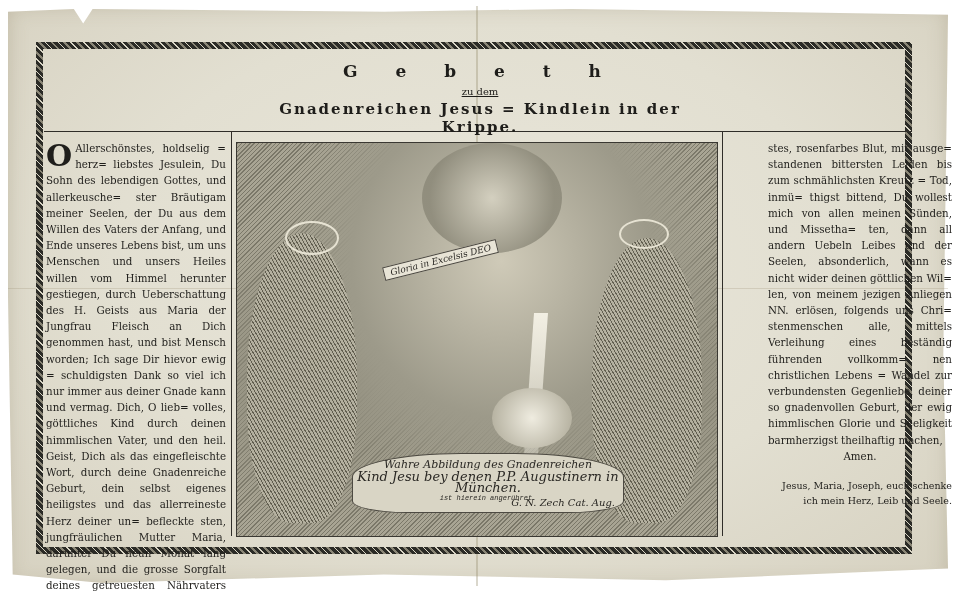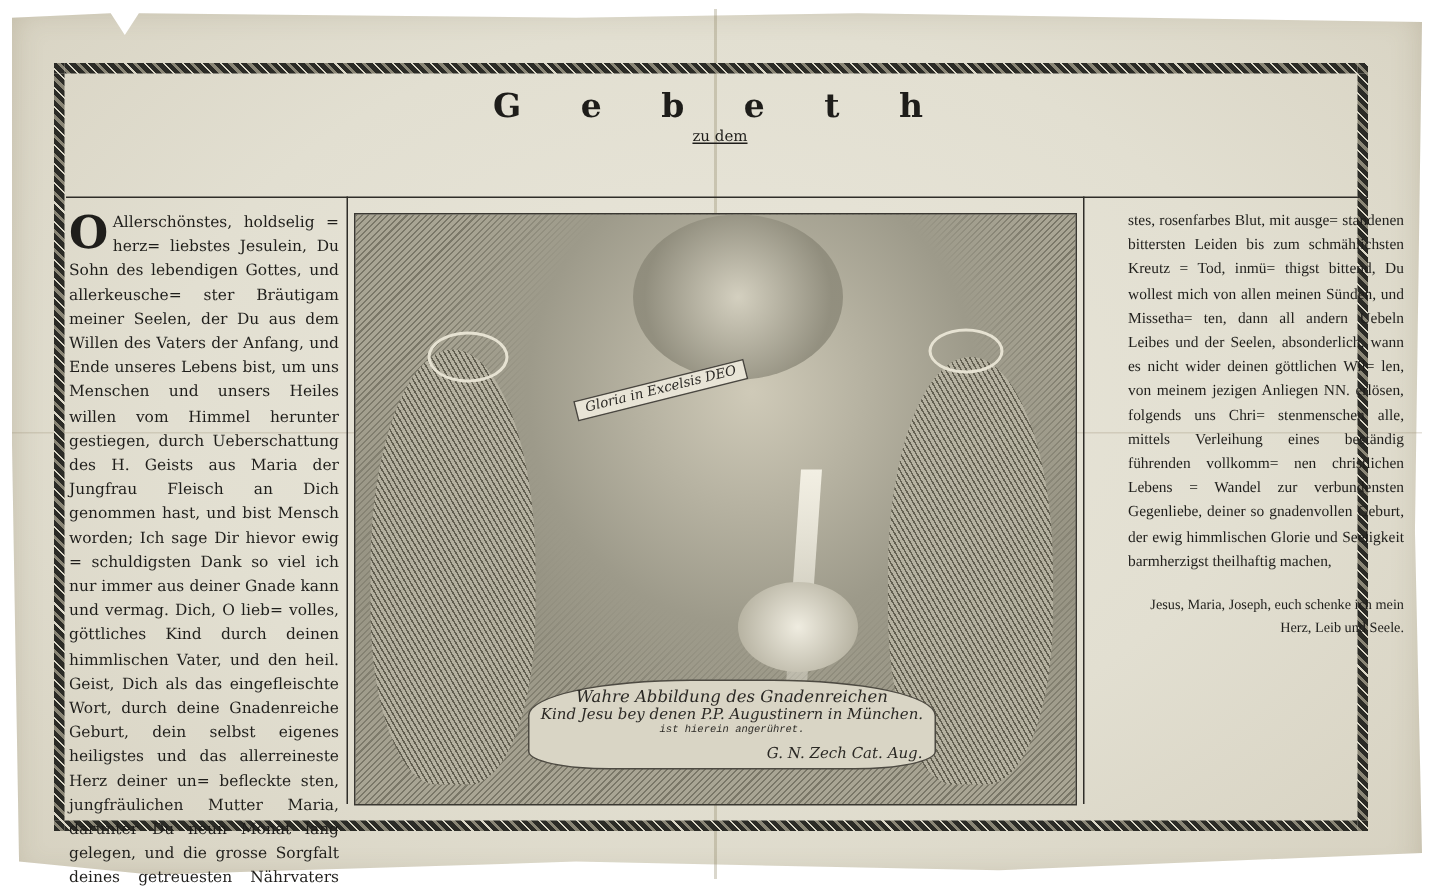--- a/index.html
+++ b/index.html
@@ -20,31 +20,31 @@
 
   .border {
     position:absolute; left:36px; top:42px; width:876px; height:512px;
     border:7px solid transparent;
     border-image: repeating-linear-gradient(45deg, #2b2b26 0 3px, #8a8676 3px 5px, #2b2b26 5px 8px, #d9d5c5 8px 9px) 7;
     box-sizing:border-box;
   }
   .inner-rule-top { position:absolute; left:44px; top:131px; width:868px; height:1px; background:#2f2d28; }
 
   .title-block { position:absolute; left:240px; top:58px; width:480px; text-align:center; color:#1e1d1a; }
-  .title { font-family:"DejaVu Serif", serif; font-weight:bold; font-size:22px; letter-spacing:16px; line-height:26px; }
+  .title { font-family:"DejaVu Serif", serif; font-weight:bold; font-size:17px; letter-spacing:16px; line-height:26px; }
   .sub { font-size:10px; line-height:12px; margin-top:2px;text-decoration:underline; }
   .subtitle { font-size:15px; letter-spacing:2px; line-height:18px; margin-top:2px; font-weight:bold; }
 
   .col {
     position:absolute; top:140px; color:#1f1e1b;
     font-family:"DejaVu Serif", serif; font-size:10.3px; line-height:16.2px;
     text-align:justify;
   }
   .col-left { left:46px; width:180px; }
-  .col-right { left:752px; width:184px;font-family:Liberation Serif, serif; }
+  .col-right { left:768px; width:184px; }
   .col p { margin:0; }
   .dropcap { float:left; font-size:30px; line-height:28px; font-weight:bold; margin:2px 3px 0 0; }
   .amen { text-align:center; }
   .closing { margin-top:14px !important; text-align:right; font-size:9.5px; line-height:15px; }
 
   .vr { position:absolute; top:131px; width:1px; height:405px; background:#2f2d28; }
   .vr.l { left:231px; } .vr.r { left:722px; }
 
   .engraving {
     position:absolute; left:236px; top:142px; width:480px; height:393px;
@@ -69,39 +69,40 @@
     position:absolute; left:145px; top:110px; padding:1px 6px;
     background:#e8e4d6; color:#2a2824; font-size:9px; font-style:italic;
     transform:rotate(-14deg); border:1px solid #4a4740;
   }
   .cartouche {
     position:absolute; left:115px; top:310px; width:270px; height:58px;
     background:#d9d5c5; border:1px solid #4d4a42; border-radius:40% 40% 20% 20%;
     text-align:center; color:#2a2824; font-style:italic;
   }
   .cart1 { font-size:11px; line-height:13px; margin-top:4px; }
-  .cart2 { font-size:10px; line-height:11px; }
+  .cart2 { font-size:13px; line-height:11px; }
   .cart3 { font-size:7px; line-height:10px;font-family:Liberation Mono, monospace; }
   .signature { position:absolute; right:8px; bottom:4px; font-size:10px; font-style:italic; }
 </style>
 </head>
 <body>
 
 <div class="paper"></div>
 <div class="fold-v"></div>
 <div class="fold-h"></div>
 
 <div class="border"></div>
 <div class="inner-rule-top"></div>
 <div class="vr l"></div>
 <div class="vr r"></div>
 
 <div class="title-block">
   <div class="title">G e b e t h</div>
   <div class="sub">zu dem</div>
+  <div class="subtitle">Gnadenreichen Jesus = Kindlein in der Krippe.</div>
 </div>
 
 <div class="col col-left">
   <p>
     <span class="dropcap">O</span><span> Allerschönstes, holdselig = herz= liebstes Jesulein, Du Sohn des lebendigen Gottes, und allerkeusche= ster Bräutigam meiner Seelen, der Du aus dem Willen des Vaters der Anfang, und Ende unseres Lebens bist, um uns Menschen und unsers Heiles willen vom Himmel herunter gestiegen, durch Ueberschattung des H. Geists aus Maria der Jungfrau Fleisch an Dich genommen hast, und bist Mensch worden; Ich sage Dir hievor ewig = schuldigsten Dank so viel ich nur immer aus deiner Gnade kann und vermag. Dich, O lieb= volles, göttliches Kind durch deinen himmlischen Vater, und den heil. Geist, Dich als das eingefleischte Wort, durch deine Gnadenreiche Geburt, dein selbst eigenes heiligstes und das allerreineste Herz deiner un= befleckte sten, jungfräulichen Mutter Maria, darunter Du neun Monat lang gelegen, und die grosse Sorgfalt deines getreuesten Nährvaters Jo= seph, wie auch all dein schon in der Krippen von der Beschneidung an vor mich vergossene Zäher, und kostbar=</span>
   </p>
 </div>
 
 <div class="engraving">
   <div class="figure god"></div>
@@ -115,14 +116,15 @@
   <div class="cartouche">
     <div class="cart1">Wahre Abbildung des Gnadenreichen</div>
     <div class="cart2">Kind Jesu bey denen P.P. Augustinern in München.</div>
     <div class="cart3">ist hierein angerühret.</div>
     <div class="signature">G. N. Zech Cat. Aug.</div>
   </div>
 </div>
 
 <div class="col col-right">
   <p>stes, rosenfarbes Blut, mit ausge= standenen bittersten Leiden bis zum schmählichsten Kreutz = Tod, inmü= thigst bittend, Du wollest mich von allen meinen Sünden, und Missetha= ten, dann all andern Uebeln Leibes und der Seelen, absonderlich, wann es nicht wider deinen göttlichen Wil= len, von meinem jezigen Anliegen NN. erlösen, folgends uns Chri= stenmenschen alle, mittels Verleihung eines beständig führenden vollkomm= nen christlichen Lebens = Wandel zur verbundensten Gegenliebe, deiner so gnadenvollen Geburt, der ewig himmlischen Glorie und Seeligkeit barmherzigst theilhaftig machen,</p>
+  <p class="amen">Amen.</p>
   <p class="closing">Jesus, Maria, Joseph, euch schenke ich mein Herz, Leib und Seele.</p>
 </div>
 
 </body></html>

